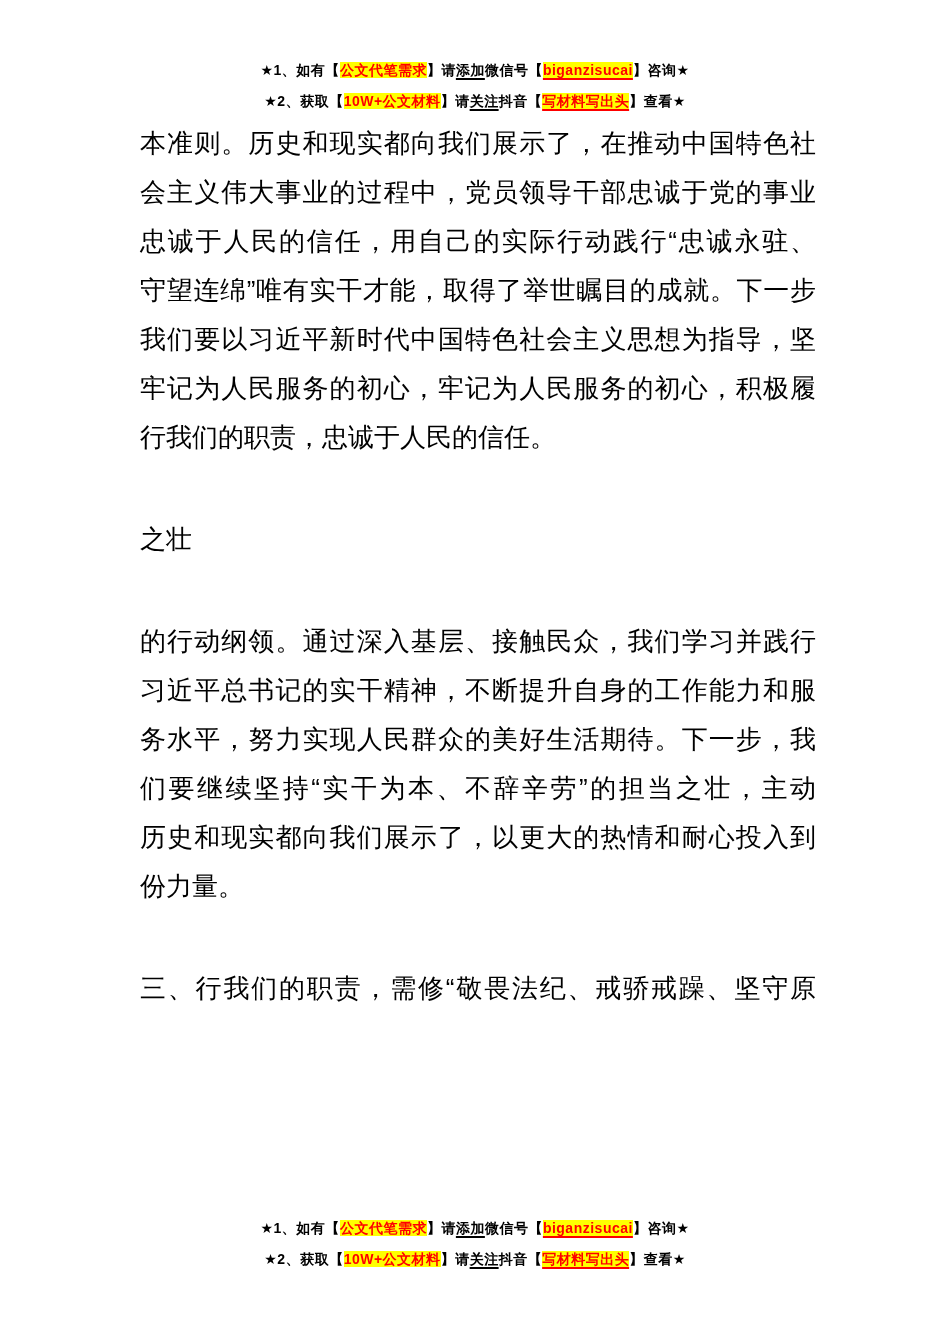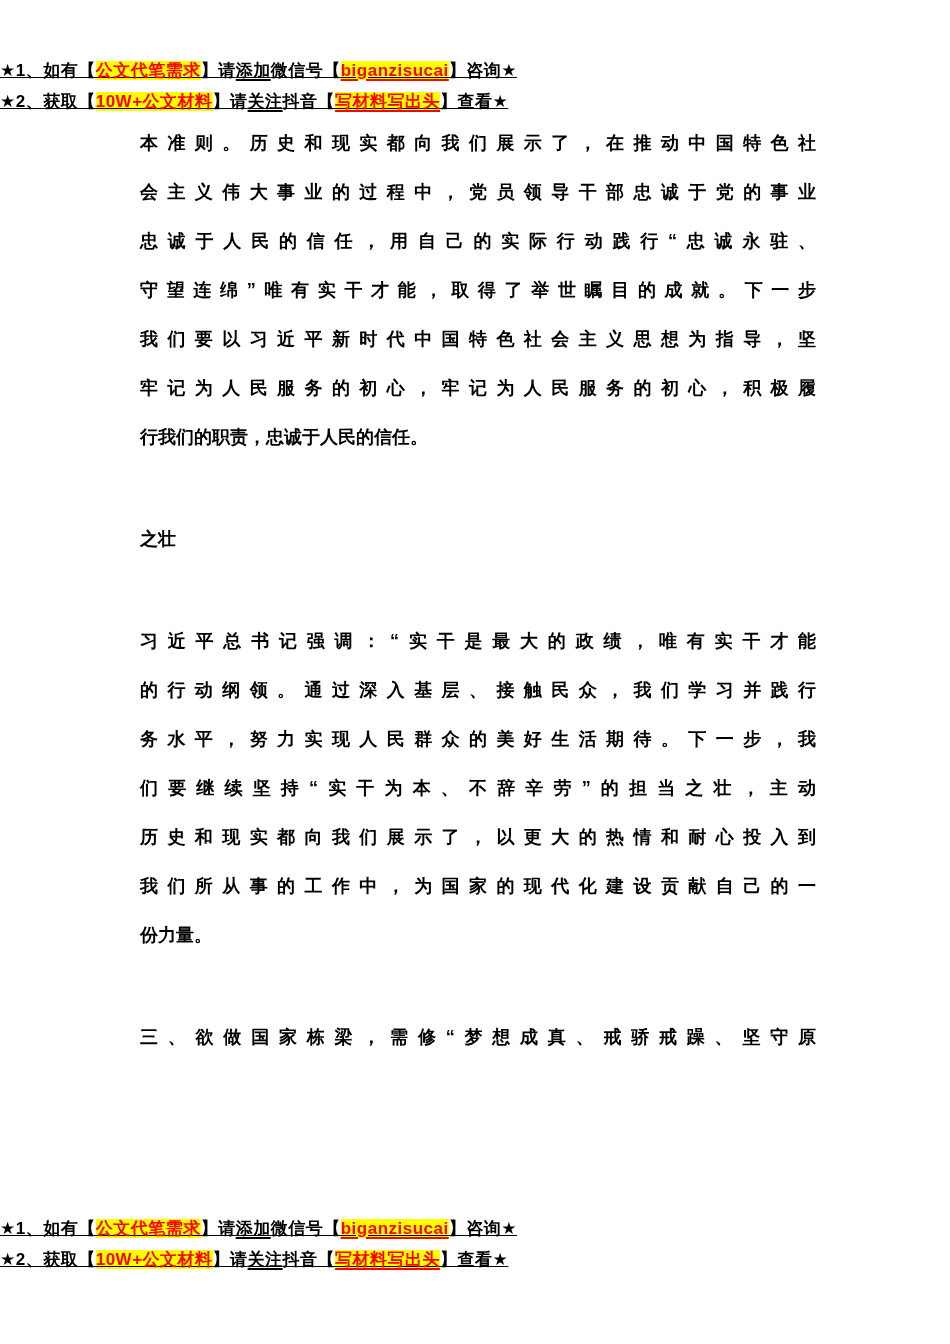--- a/index.html
+++ b/index.html
@@ -9,26 +9,25 @@
     background: #ffffff;
     color: #000000;
     font-family: "Liberation Sans", "DejaVu Sans", sans-serif;
     position: relative;
     overflow: hidden;
   }
 
   
   .promo {
     width: 100%;
-    text-align: left;
+    text-align: center;
     font-weight: bold;
-    font-size: 17px;
+    font-size: 14px;
     line-height: 31px;
     letter-spacing: 0.5px;
-    text-decoration: underline;
   }
   #promo-header { padding-top: 55px; }
   #promo-footer { position: absolute; top: 1213px; left: 0; right: 0; }
 
   .sg-plain { color: #000000; }
   .sg-highlight { background: #ffff00; color: #fe0000; }
   .sg-underline {
     color: #000000;
     text-decoration: underline;
     text-decoration-thickness: 2px;
@@ -38,22 +37,22 @@
     background: #ffff00; color: #fe0000;
     text-decoration: underline;
     text-decoration-thickness: 2px;
     text-underline-offset: 3px;
   }
 
   
   #doc {
     margin: 2px 0 0 140px;
     width: 676px;
-    font-size: 18px;
-    font-weight: 700;
+    font-size: 26px;
+    font-weight: 400;
   }
   .para { margin: 0 0 53px 0; }
   .para:last-child { margin-bottom: 0; }
   .dline {
     height: 49px;
     line-height: 49px;
     white-space: nowrap;
   }
   .dline.fill {
     text-align: justify;
@@ -77,29 +76,28 @@
       <div class="dline fill">忠诚于人民的信任，用自己的实际行动践行“忠诚永驻、</div>
       <div class="dline fill">守望连绵”唯有实干才能，取得了举世瞩目的成就。下一步</div>
       <div class="dline fill">我们要以习近平新时代中国特色社会主义思想为指导，坚</div>
       <div class="dline fill">牢记为人民服务的初心，牢记为人民服务的初心，积极履</div>
       <div class="dline">行我们的职责，忠诚于人民的信任。</div>
     </div>
     <div class="para">
       <div class="dline">之壮</div>
     </div>
     <div class="para">
-      <div class="dline fill">习近平总书记强调：“实干是最大的政绩，唯有实干才能</div>
       <div class="dline fill">的行动纲领。通过深入基层、接触民众，我们学习并践行</div>
+      <div class="dline fill">习近平总书记的实干精神，不断提升自身的工作能力和服</div>
       <div class="dline fill">务水平，努力实现人民群众的美好生活期待。下一步，我</div>
       <div class="dline fill">们要继续坚持“实干为本、不辞辛劳”的担当之壮，主动</div>
       <div class="dline fill">历史和现实都向我们展示了，以更大的热情和耐心投入到</div>
-      <div class="dline fill">我们所从事的工作中，为国家的现代化建设贡献自己的一</div>
       <div class="dline">份力量。</div>
     </div>
     <div class="para">
-      <div class="dline fill">三、欲做国家栋梁，需修“梦想成真、戒骄戒躁、坚守原</div>
+      <div class="dline fill">三、行我们的职责，需修“敬畏法纪、戒骄戒躁、坚守原</div>
     </div>
   </div>
 
 <div id="promo-footer" class="promo">
     <div class="promo-line"><span class="sg-plain">★1、如有【</span><span class="sg-highlight">公文代笔需求</span><span class="sg-plain">】请</span><span class="sg-underline">添加</span><span class="sg-plain">微信号【</span><span class="sg-highlight-underline">biganzisucai</span><span class="sg-plain">】咨询★</span></div>
     <div class="promo-line"><span class="sg-plain">★2、获取【</span><span class="sg-highlight">10W+公文材料</span><span class="sg-plain">】请</span><span class="sg-underline">关注</span><span class="sg-plain">抖音【</span><span class="sg-highlight-underline">写材料写出头</span><span class="sg-plain">】查看★</span></div>
   </div>
 
 </body></html>

